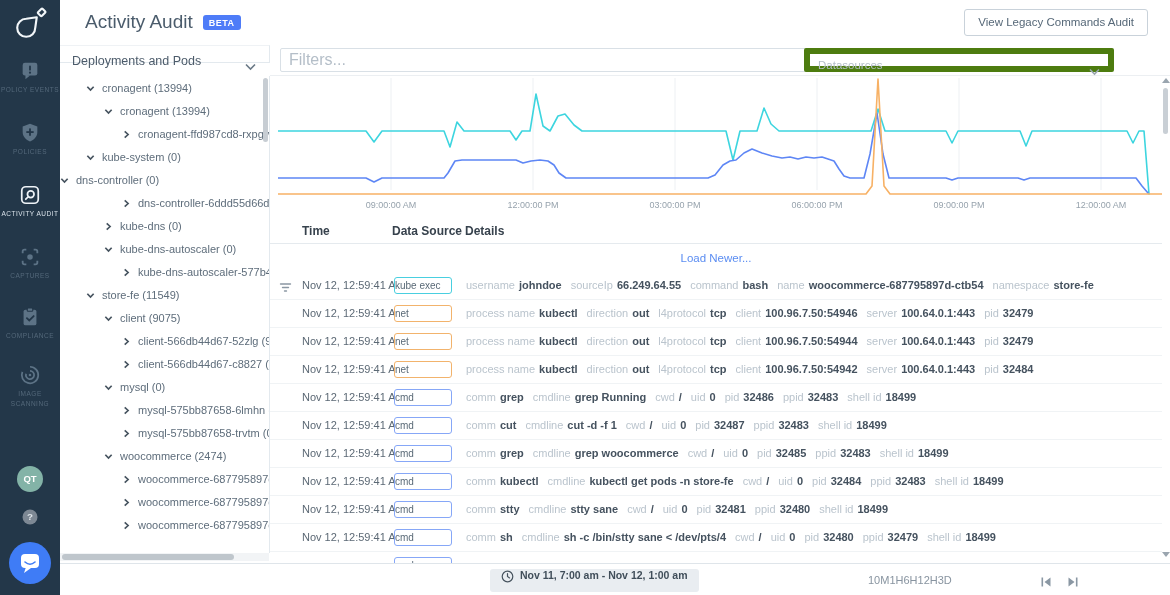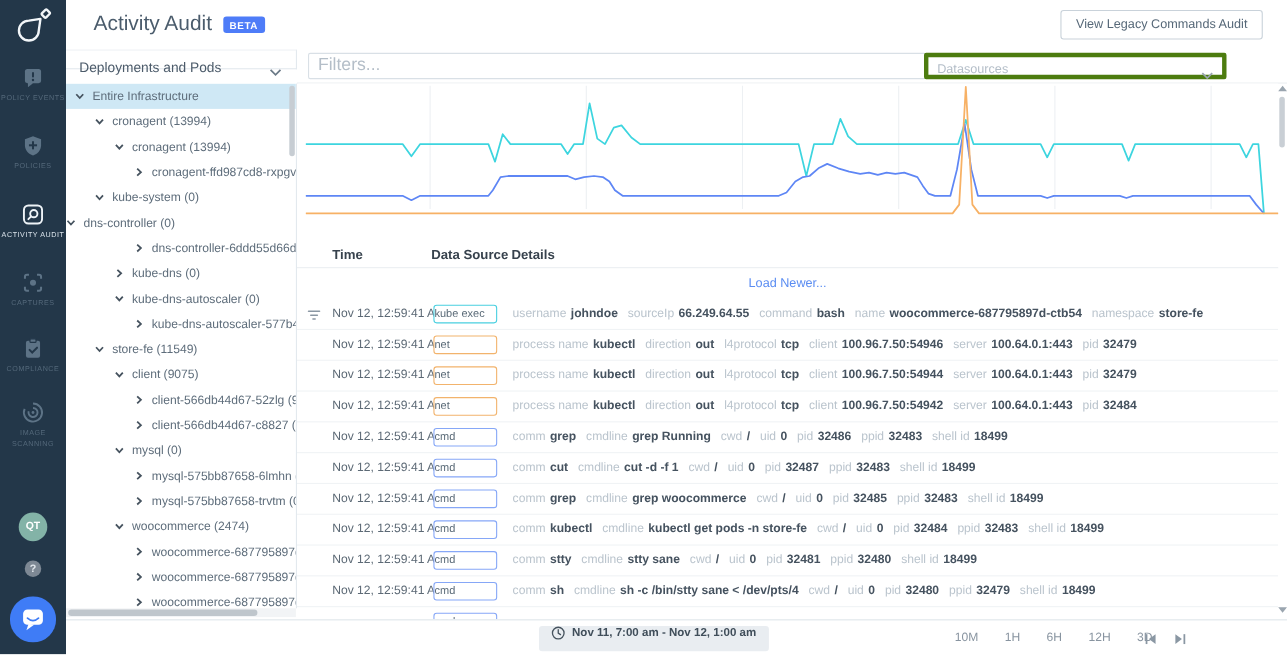--- a/index.html
+++ b/index.html
@@ -39,21 +39,21 @@
   .tree-item.selected { background:#cfe8f5; }
   .tree-chev { width:9px; height:9px; flex:none; margin-right:7px; color:#46535f; }
   .tree-vscroll { position:absolute; left:263px; top:78px; width:5px; height:64px; background:#c7cdd3; border-radius:3px; z-index:5; cursor:pointer; }
   .tree-hscroll { position:absolute; left:60px; top:553px; width:209px; height:8px; background:#f2f4f6; }
   .tree-hthumb { position:absolute; left:2px; top:1px; width:172px; height:6px; background:#bfc6cc; border-radius:3px; cursor:pointer; }
   
   .toolbar { position:absolute; left:270px; top:45px; width:900px; height:31px; border-bottom:1px solid #eceff2; background:#fff; }
   .filters-input { position:absolute; left:280px; top:48px; width:562px; height:24px; border:1px solid #d9e0e6;
     border-radius:2px; font-size:16px; padding:0 8px; color:#45525f; outline:none; font-family:"Liberation Sans",sans-serif; }
   .filters-input::placeholder { color:#b4bec8; }
-  .datasources { position:absolute; left:840px; top:48px; width:275px; height:24px; border:4px solid #4d7c0f;
+  .datasources { position:absolute; left:804px; top:48px; width:310px; height:24px; border:6px solid #4d7c0f;
     border-radius:2px; background:#fff; cursor:pointer; }
   .datasources .ds-label { position:absolute; left:8px; top:5px; font-size:11.5px; color:#b4bec8; }
   .datasources .ds-chev { position:absolute; right:8px; top:8px; width:11px; height:8px; color:#9aa6b0; }
   
   .chart { position:absolute; left:271px; top:76px; width:891px; height:122px; background:#fff; }
   .chart svg { position:absolute; left:7px; top:0; }
   .axis-labels { position:absolute; left:278px; top:200px; width:884px; height:13px; }
   .axis-labels span { position:absolute; top:0; transform:translateX(-50%); font-size:9px; color:#97a3ad; white-space:nowrap; }
   
   .thead { position:absolute; left:270px; top:217px; width:892px; height:27px; border-bottom:1px solid #e5eaee; background:#fff; }
@@ -76,21 +76,21 @@
   .main-scroll-up { position:absolute; left:1162px; top:78px; width:0; height:0;
     border-left:4px solid transparent; border-right:4px solid transparent; border-bottom:5px solid #9aa5af; }
   .main-scroll-thumb { position:absolute; left:1163px; top:88px; width:5px; height:46px; background:#c9cfd5; border-radius:3px; cursor:pointer; }
   .main-scroll-down { position:absolute; left:1162px; top:552px; width:0; height:0;
     border-left:4px solid transparent; border-right:4px solid transparent; border-top:5px solid #9aa5af; }
   
   .footer { position:absolute; left:60px; top:563px; width:1110px; height:32px; border-top:1px solid #dfe5ea; background:#fff; z-index:10; }
   .time-pill { position:absolute; left:430px; top:5px; height:23px; background:#e9edf1; border-radius:3px;
     display:flex; gap:6px; padding:0 11px; cursor:pointer; }
   .time-pill .tp-text { font-size:10.5px; font-weight:bold; color:#404e5a; white-space:nowrap; }
-  .zooms { position:absolute; left:808px; top:0; height:32px; display:flex; align-items:center; gap:24px; }
+  .zooms { position:absolute; left:808px; top:0; height:32px; display:flex; align-items:center; }
   .zooms span { font-size:11px; color:#8894a0; cursor:pointer; }
   .pager { position:absolute; left:980px; top:10px; display:flex; gap:15px; }
   .pager .pico { width:12px; height:12px; color:#8a97a3; cursor:pointer; }
 </style>
 </head>
 <body>
 
 <div class="root">
 
   <div class="rail">
@@ -177,26 +177,20 @@
 
   <div class="panel-head">
     <span class="ph-label">Deployments and Pods</span>
     <span class="ph-chev">
       <svg viewBox="0 0 11 8" fill="none" stroke="currentColor" stroke-width="1.6">
           <polyline points="1,1.5 5.5,6 10,1.5"></polyline>
         </svg>
     </span>
   </div>
   <div class="panel" id="tree">
-      <div class="tree-item selected" style="padding-left: 8px;">
-        <span class="tree-chev"><svg viewBox="0 0 10 10" fill="none" stroke="currentColor" stroke-width="1.8">
-            <polyline points="1.5,3 5,6.8 8.5,3"></polyline>
-          </svg></span>
-        <span>Entire Infrastructure</span>
-      </div>
       <div class="tree-item" style="padding-left: 26px;">
         <span class="tree-chev"><svg viewBox="0 0 10 10" fill="none" stroke="currentColor" stroke-width="1.8">
             <polyline points="1.5,3 5,6.8 8.5,3"></polyline>
           </svg></span>
         <span>cronagent (13994)</span>
       </div>
       <div class="tree-item" style="padding-left: 44px;">
         <span class="tree-chev"><svg viewBox="0 0 10 10" fill="none" stroke="currentColor" stroke-width="1.8">
             <polyline points="1.5,3 5,6.8 8.5,3"></polyline>
           </svg></span>
@@ -333,20 +327,28 @@
         <line x1="255" y1="2" x2="255" y2="114" stroke="#edf0f3" stroke-width="1"></line>
         <line x1="397" y1="2" x2="397" y2="114" stroke="#edf0f3" stroke-width="1"></line>
         <line x1="539" y1="2" x2="539" y2="114" stroke="#edf0f3" stroke-width="1"></line>
         <line x1="681" y1="2" x2="681" y2="114" stroke="#edf0f3" stroke-width="1"></line>
         <line x1="823" y1="2" x2="823" y2="114" stroke="#edf0f3" stroke-width="1"></line>
         <polyline points="0,55 88,55 96,66 104,55 166,55 172,71 179,46 186,55 232,55 238,64 244,55 252,55 258,18 265,50 272,55 280,40 287,38 296,49 304,55 448,55 455,84 462,55 479,55 486,32 493,48 501,55 593,55 600,33 607,55 668,55 674,67 680,55 742,55 748,70 754,55 849,55 855,67 861,55 866,55 871,118" fill="none" stroke="#3dd5df" stroke-width="1.6" stroke-linejoin="round" stroke-linecap="round"></polyline>
         <polyline points="0,102 88,102 96,106 104,102 166,102 170,97 177,85 184,84 238,84 245,87 253,85 262,84 270,85 276,89 281,97 288,102 430,102 437,99 445,89 452,85 458,84 466,77 474,73 484,77 494,80 504,82 512,81 520,83 528,81 536,82 544,81 550,83 556,85 561,93 566,100 572,102 586,102 592,78 599,37 605,78 611,102 668,102 674,104 680,102 740,102 746,104 752,102 858,102 864,110 870,117" fill="none" stroke="#5e86f5" stroke-width="1.6" stroke-linejoin="round" stroke-linecap="round"></polyline>
         <polyline points="0,118 588,118 594,110 600,3 606,110 612,118 884,118" fill="none" stroke="#f7b165" stroke-width="1.6" stroke-linejoin="round" stroke-linecap="round"></polyline>
       </svg>
   </div>
+  <div class="axis-labels" id="axis-labels">
+      <span style="left: 113px;">09:00:00 AM</span>
+      <span style="left: 255px;">12:00:00 PM</span>
+      <span style="left: 397px;">03:00:00 PM</span>
+      <span style="left: 539px;">06:00:00 PM</span>
+      <span style="left: 681px;">09:00:00 PM</span>
+      <span style="left: 823px;">12:00:00 AM</span>
+    </div>
 
   <div class="thead">
     <span class="th-time">Time</span>
     <span class="th-source">Data Source</span>
     <span class="th-details">Details</span>
   </div>
 
   <div class="rows">
     <div class="load-newer">Load Newer...</div>
     <div id="row-list">

